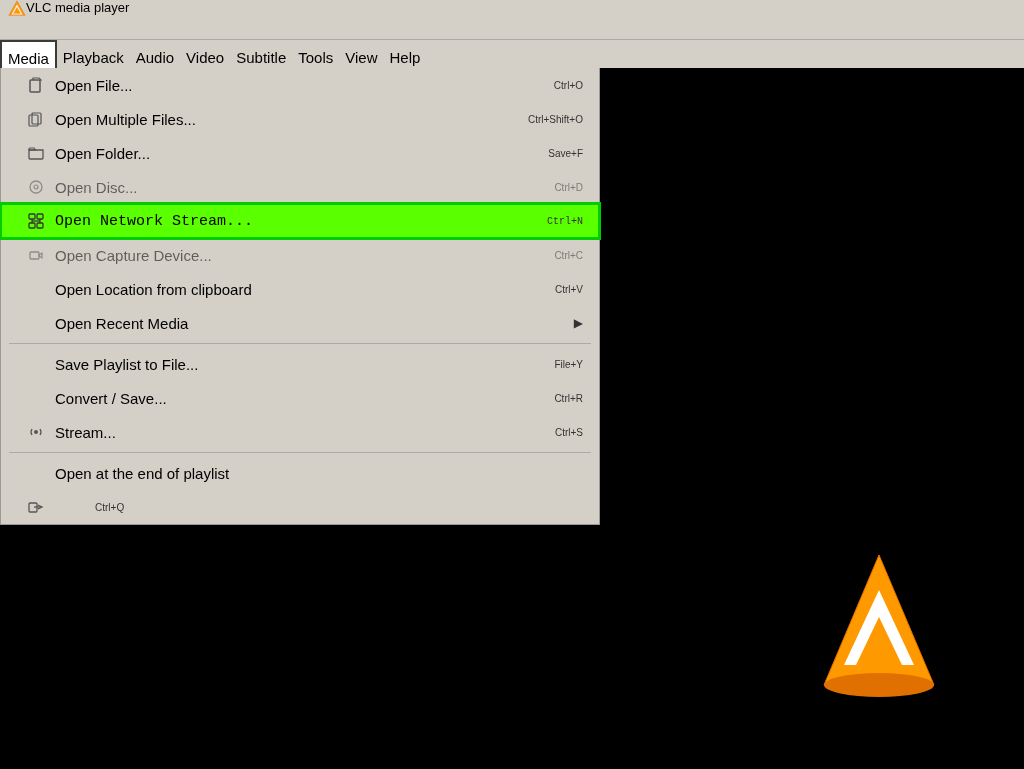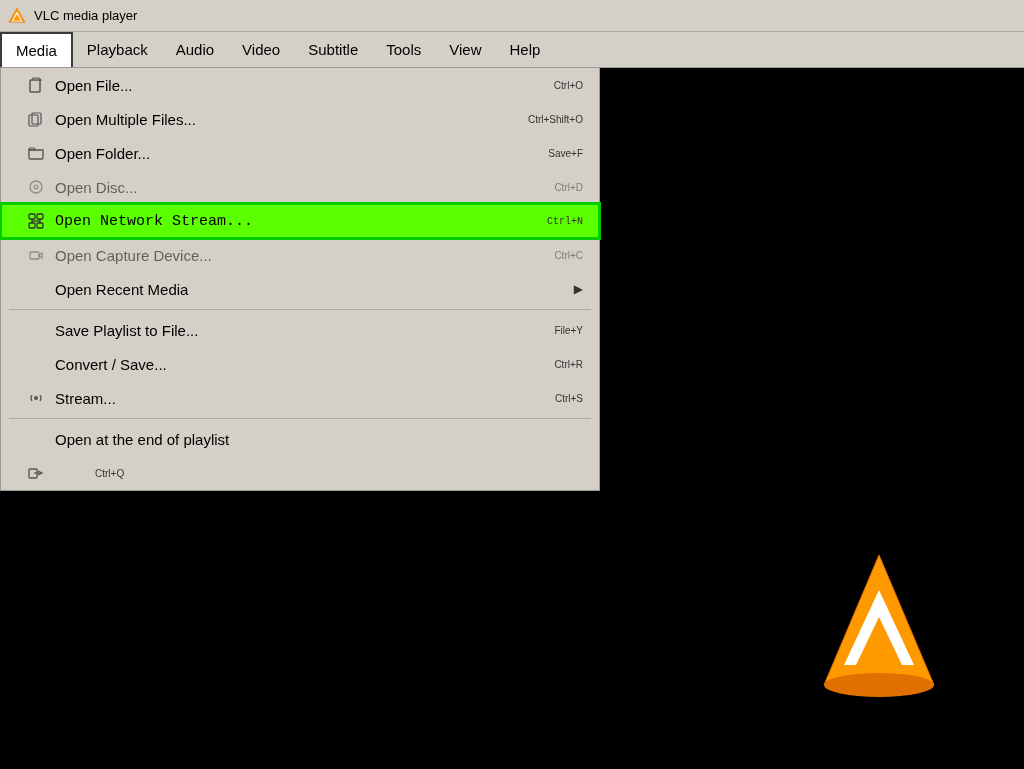--- a/index.html
+++ b/index.html
@@ -8,46 +8,46 @@
       height: 769px;
       background: #000;
       font-family: 'Segoe UI', Arial, sans-serif;
       overflow: hidden;
       position: relative;
     }
 
     
     .title-bar {
       background: #d4d0c8;
-      height: 32px;
-      display: flex;
-      align-items: center;
+      height: 40px;
+      display: flex;
+      align-items: flex-start;
       padding: 0 8px;
-      gap: 8px;
+      gap: 0;
       border-bottom: 1px solid #aaa;
     }
     .title-bar-logo {
       width: 18px;
       height: 18px;
     }
     .title-bar-text {
       font-size: 13px;
       color: #000;
     }
 
     
     .menu-bar {
       background: #d4d0c8;
       height: 36px;
       display: flex;
       align-items: stretch;
       border-bottom: 1px solid #999;
     }
     .menu-item {
-      padding: 0 14px;
+      padding: 0 6px;
       display: flex;
       align-items: center;
       font-size: 15px;
       color: #000;
       cursor: pointer;
       user-select: none;
     }
     .menu-item.active {
       background: #fff;
       border: 2px solid #3a3a3a;
@@ -244,20 +244,25 @@
     <span class="item-icon">
       <svg width="16" height="16" viewBox="0 0 16 16">
           <rect x="2" y="5" width="9" height="7" rx="1" fill="none" stroke="#555" stroke-width="1.3"></rect>
           <path d="M11 8l3-2v5l-3-2z" fill="none" stroke="#555" stroke-width="1.2"></path>
         </svg>
     </span>
     <span class="item-label">Open Capture Device...</span>
     <span class="item-shortcut">Ctrl+C</span>
   </div>
 
+  <div class="menu-dropdown-item">
+    <span class="item-icon"></span>
+    <span class="item-label">Open Location from clipboard</span>
+    <span class="item-shortcut">Ctrl+V</span>
+  </div>
 
   <div class="menu-dropdown-item">
     <span class="item-icon"></span>
     <span class="item-label">Open Recent Media</span>
     <span class="item-shortcut"></span>
     <span class="item-arrow">▶</span>
   </div>
 
   <div class="menu-separator"></div>
 

